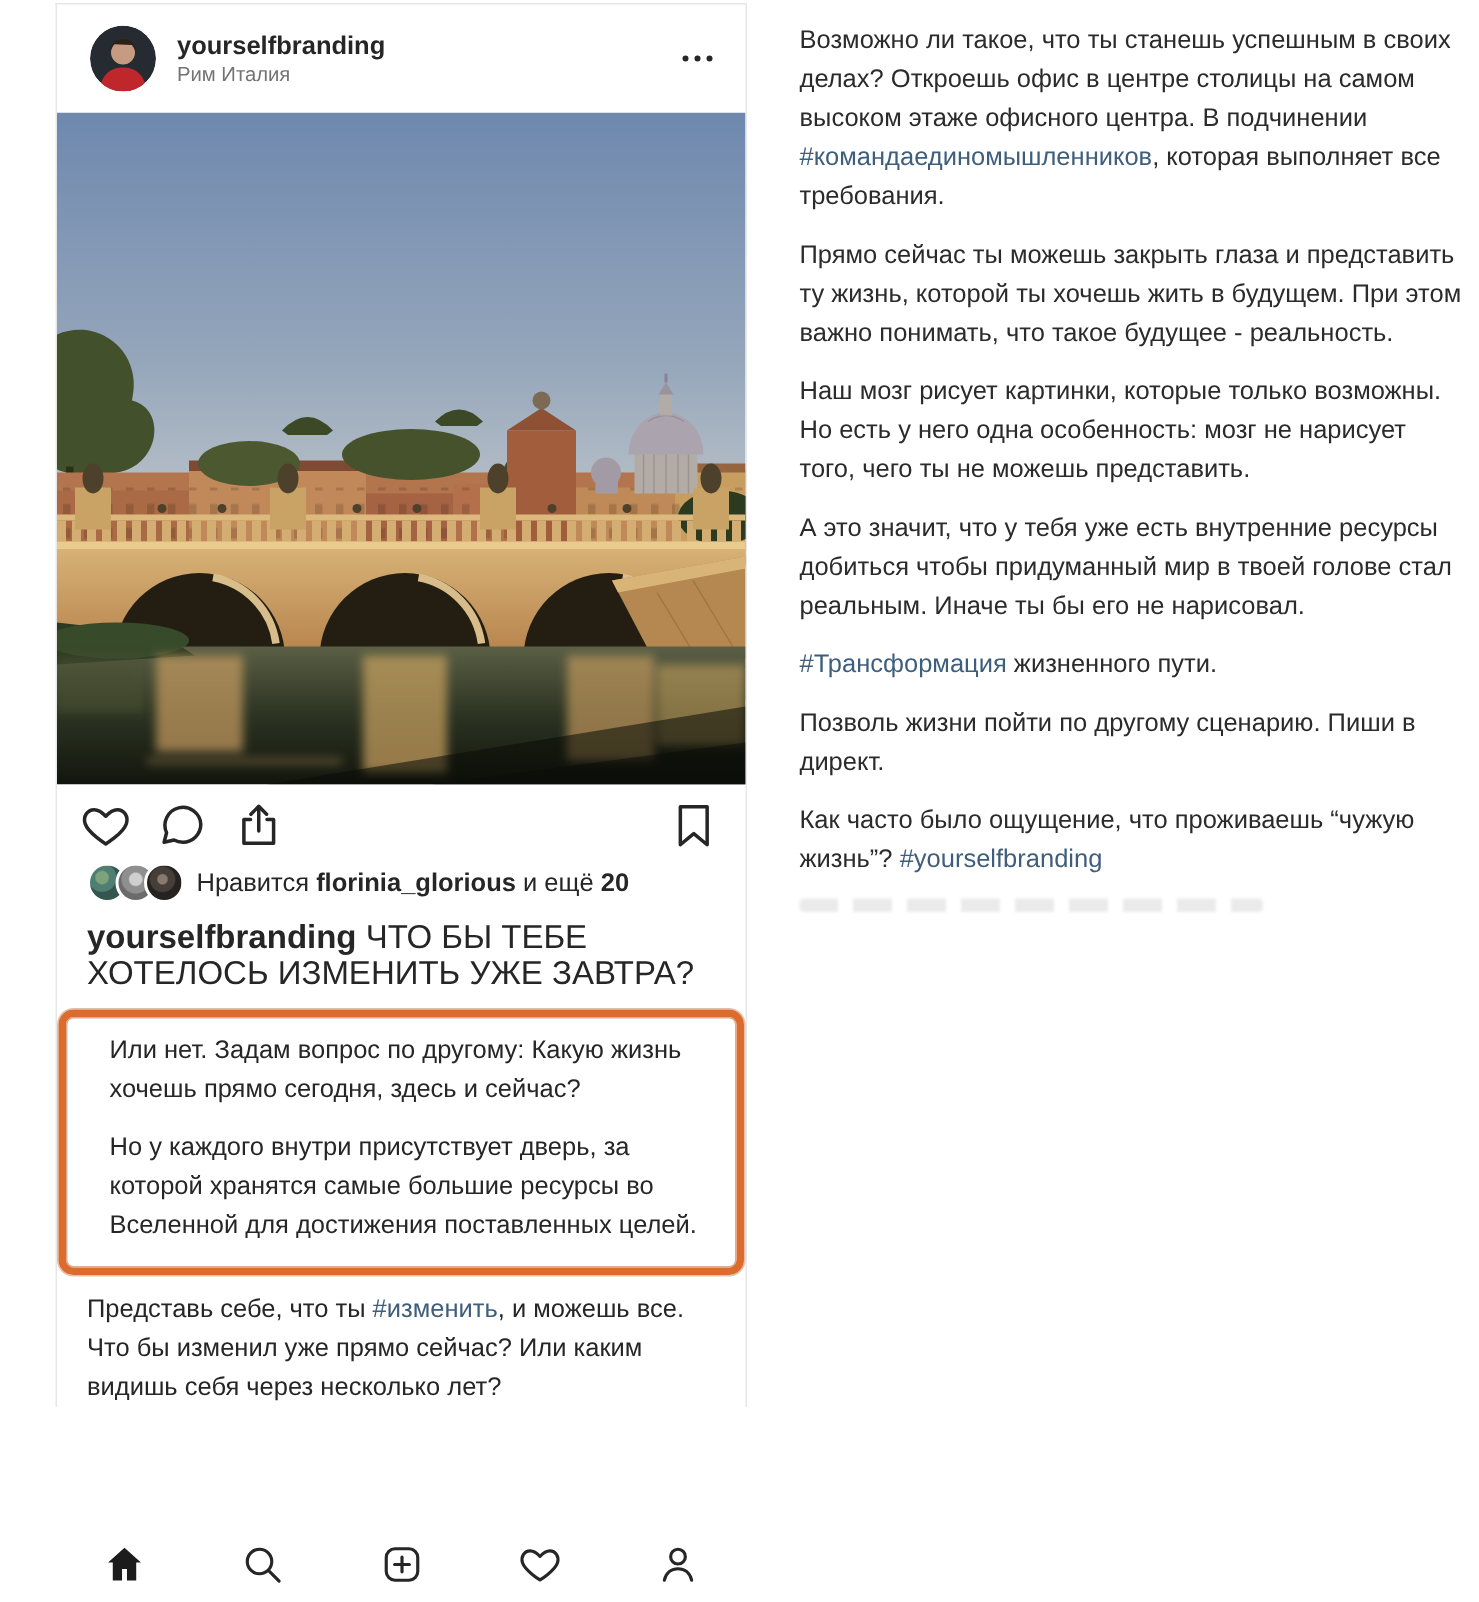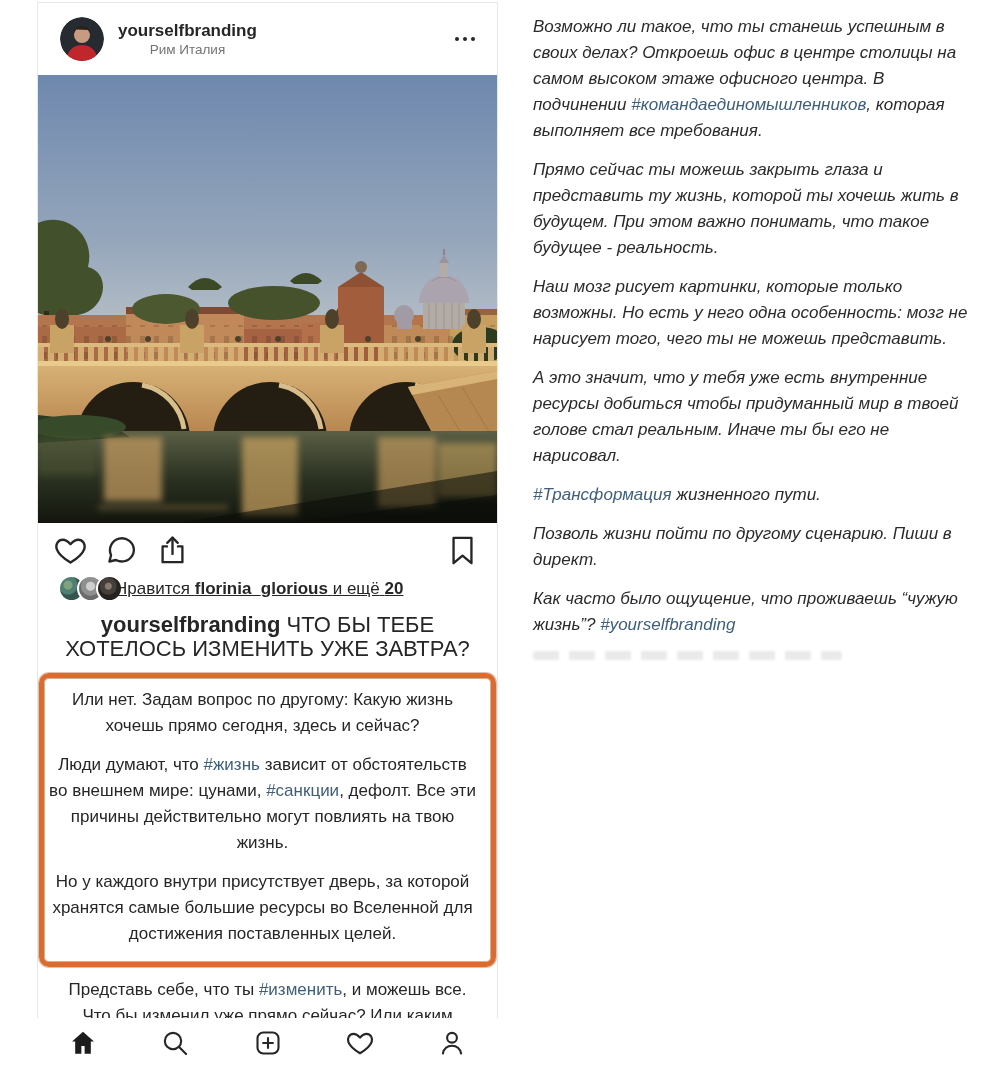--- a/index.html
+++ b/index.html
@@ -1,47 +1,47 @@
 <!DOCTYPE html>
 <html style="--hashtag: #3e5e7c; --hl: #dc6b2e;"><head>
 <meta charset="utf-8">
 <style>
   html,body{margin:0;padding:0;background:#fff;}
   .stage{position:relative;width:986px;height:1068px;background:#fff;overflow:hidden;
          font-family:"Liberation Sans","DejaVu Sans",sans-serif;color:#262626;}
   
   .post-card{position:absolute;left:37px;top:2px;width:461px;background:#fff;
-             border:1px solid #e7e7e7;border-bottom:none;box-sizing:border-box;text-align:center;}
+             border:1px solid #e7e7e7;border-bottom:none;box-sizing:border-box;}
   .post-header{height:72px;display:flex;align-items:center;padding:0 16px 0 22px;gap:14px;}
   .avatar{width:44px;height:44px;border-radius:50%;overflow:hidden;flex:0 0 auto;}
   .hdr-text{display:flex;flex-direction:column;justify-content:center;}
   .username{font-size:17px;font-weight:700;color:#262626;line-height:1.15;}
   .location{font-size:13.5px;color:#737373;margin-top:2px;}
   .more-btn{margin-left:auto;display:flex;gap:4px;padding:6px;cursor:pointer;}
   .more-btn i{width:4px;height:4px;border-radius:50%;background:#262626;display:block;}
   .photo{display:block;width:459px;height:448px;}
   .actions{display:flex;align-items:center;gap:18px;padding:11px 18px 4px 16px;}
   .act{width:33px;height:33px;cursor:pointer;}
   .act.bookmark{margin-left:auto;}
   .likes{display:flex;align-items:center;padding:4px 16px 0 20px;font-size:17px;}
   .mini{width:23px;height:23px;border-radius:50%;border:2px solid #fff;margin-right:-8px;flex:0 0 auto;}
   .a1{background:radial-gradient(circle at 35% 35%, #7ea27c 0 4px, #4f7f72 5px 9px, #35564e 10px);}
   .a2{background:radial-gradient(circle at 50% 40%, #cfcfcf 0 4px, #8f8f8f 5px 9px, #6b6b6b 10px);}
   .a3{background:radial-gradient(circle at 45% 40%, #8a7a6e 0 3px, #463f39 4px 8px, #26221f 9px);}
-  .likes-text{text-decoration:underline;}
+  .likes-text{margin-left:16px;}
   .likes-text b{font-weight:700;}
   .caption{padding:11px 20px 0 20px;font-size:22px;line-height:24px;}
   .caption b{font-weight:700;}
   .hl-box{margin:12px 1px 0 1px;border:5px solid var(--hl,#dc6b2e);border-radius:10px;
-          padding:9px 13px 2px 3px;box-shadow:inset 0 0 0 1px rgba(173,74,16,.45),0 0 0 1px rgba(173,74,16,.35);}
+          padding:9px 13px 2px 29px;box-shadow:inset 0 0 0 1px rgba(173,74,16,.45),0 0 0 1px rgba(173,74,16,.35);}
   .hl-box p{margin:0 0 13px 0;font-size:17px;line-height:26px;}
   .after-box{margin:10px 20px 0 20px;font-size:17px;line-height:26px;}
   .hashtag{color:var(--hashtag,#3e5e7c);cursor:pointer;}
   
-  .right-col{position:absolute;left:533px;top:14px;width:442px;font-size:17px;line-height:26px;color:#2b2b2b;font-style:italic;}
+  .right-col{position:absolute;left:533px;top:14px;width:442px;font-size:17px;line-height:26px;color:#2b2b2b;}
   .right-col p{margin:0 0 13px 0;}
   .cutoff-hint{height:9px;width:70%;margin-top:2px;border-radius:3px;opacity:.3;filter:blur(1.2px);
                background:repeating-linear-gradient(90deg,#bdbdbd 0 26px,transparent 26px 36px);}
   
   .bottom-nav{position:absolute;left:37px;bottom:0;width:461px;height:50px;background:#fff;
               display:flex;align-items:center;justify-content:space-between;padding:0 32px;box-sizing:border-box;}
   .nav-item{width:28px;height:28px;cursor:pointer;}
   svg{display:block;}
 </style>
 </head>
@@ -227,21 +227,20 @@
       </span>
     </div>
 
     <div class="caption">
       <b>yourselfbranding</b>
       <span>ЧТО БЫ ТЕБЕ ХОТЕЛОСЬ ИЗМЕНИТЬ УЖЕ ЗАВТРА?</span>
     </div>
 
     <div class="hl-box">
       <p><span>Или нет. Задам вопрос по другому: Какую жизнь хочешь прямо сегодня, здесь и сейчас?</span></p>
-      <p><span>Люди думают, что </span><span class="hashtag">#жизнь</span><span> зависит от обстоятельств во внешнем мире: цунами, </span><span class="hashtag">#санкции</span><span>, дефолт. Все эти причины действительно могут повлиять на твою жизнь.</span></p>
       <p><span>Но у каждого внутри присутствует дверь, за которой хранятся самые большие ресурсы во Вселенной для достижения поставленных целей.</span></p>
     </div>
 
     <p class="after-box"><span>Представь себе, что ты </span><span class="hashtag">#изменить</span><span>, и можешь все. Что бы изменил уже прямо сейчас? Или каким видишь себя через несколько лет?</span></p>
   </section>
 
   <aside class="right-col">
     <p><span>Возможно ли такое, что ты станешь успешным в своих делах? Откроешь офис в центре столицы на самом высоком этаже офисного центра. В подчинении </span><span class="hashtag">#командаединомышленников</span><span>, которая выполняет все требования.</span></p>
     <p><span>Прямо сейчас ты можешь закрыть глаза и представить ту жизнь, которой ты хочешь жить в будущем. При этом важно понимать, что такое будущее - реальность.</span></p>
     <p><span>Наш мозг рисует картинки, которые только возможны. Но есть у него одна особенность: мозг не нарисует того, чего ты не можешь представить.</span></p>

